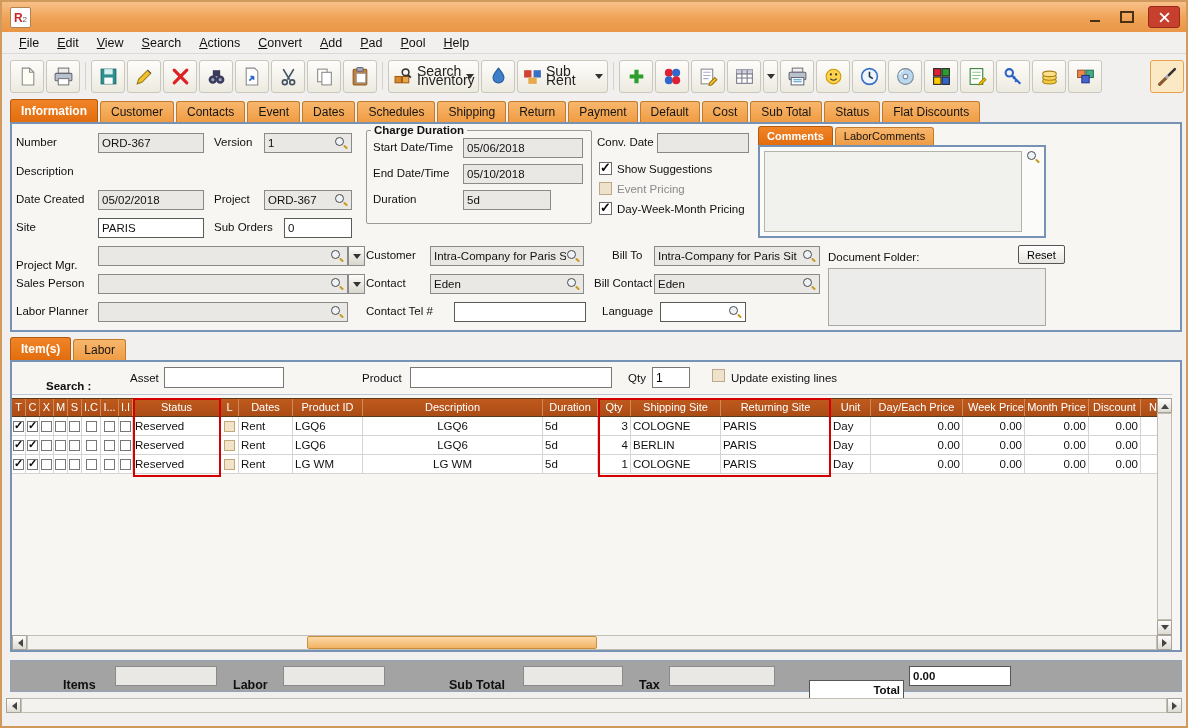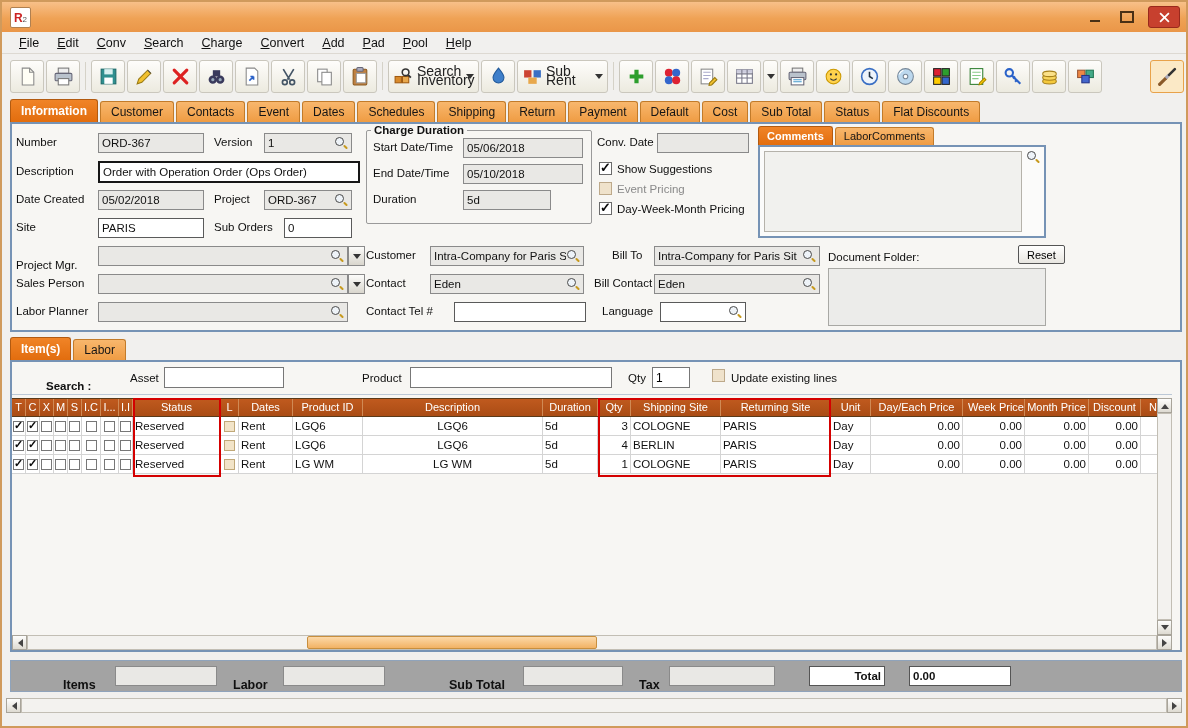--- a/index.html
+++ b/index.html
@@ -118,23 +118,23 @@
         <svg viewBox="0 0 10 10">
           <path d="M1 1l8 8M9 1L1 9" stroke="#fff" stroke-width="1.6"></path>
         </svg>
       </div>
   </div>
 </div>
 
 <div class="menubar">
     <div class="menu-item">File</div>
     <div class="menu-item">Edit</div>
-    <div class="menu-item">Conv</div>
+    <div class="menu-item">View</div>
     <div class="menu-item">Search</div>
-    <div class="menu-item">Charge</div>
+    <div class="menu-item">Actions</div>
     <div class="menu-item">Convert</div>
     <div class="menu-item">Add</div>
     <div class="menu-item">Pad</div>
     <div class="menu-item">Pool</div>
     <div class="menu-item">Help</div>
   </div>
 
 <div class="toolbar">
   <button class="tbtn">
       <svg viewBox="0 0 20 20">
@@ -357,23 +357,20 @@
   <div class="fld" style="left:86px;top:9px;width:106px">
       <span class="ft">ORD-367</span>
     </div>
   <span class="lbl" style="left:202px;top:12px">Version</span>
   <div class="fld withmag" style="left:252px;top:9px;width:88px">
       <span class="ft">1</span>
       <span class="mag"></span>
     </div>
 
   <span class="lbl" style="left:4px;top:41px">Description</span>
-  <div class="fld focus" style="left:86px;top:37px;width:262px">
-      <span class="ft">Order with Operation Order (Ops Order)</span>
-    </div>
 
   <span class="lbl" style="left:4px;top:69px">Date Created</span>
   <div class="fld" style="left:86px;top:66px;width:106px">
       <span class="ft">05/02/2018</span>
     </div>
   <span class="lbl" style="left:202px;top:69px">Project</span>
   <div class="fld withmag" style="left:252px;top:66px;width:88px">
       <span class="ft">ORD-367</span>
       <span class="mag"></span>
     </div>
@@ -691,21 +688,21 @@
       <span class="ft"></span>
     </div>
   <span class="lbl b" style="left:438px;top:9px;font-size:12.5px">Sub Total</span>
   <div class="fld" style="left:512px;top:5px;width:100px">
       <span class="ft"></span>
     </div>
   <span class="lbl b" style="left:628px;top:9px;font-size:12.5px">Tax</span>
   <div class="fld" style="left:658px;top:5px;width:106px">
       <span class="ft"></span>
     </div>
-  <div class="fld totalbox" style="left:798px;top:5px;width:76px">
+  <div class="fld totalbox" style="left:798px;top:19px;width:95px">
       <span class="ft" style="flex:0 0 auto">Total</span>
     </div>
   <div class="fld totalval" style="left:898px;top:5px;width:102px">
       <span class="ft">0.00</span>
     </div>
 </div>
 
 <div>
   <div class="sbtn" style="left:4px;top:696px">
       <span class="arr left"></span>

